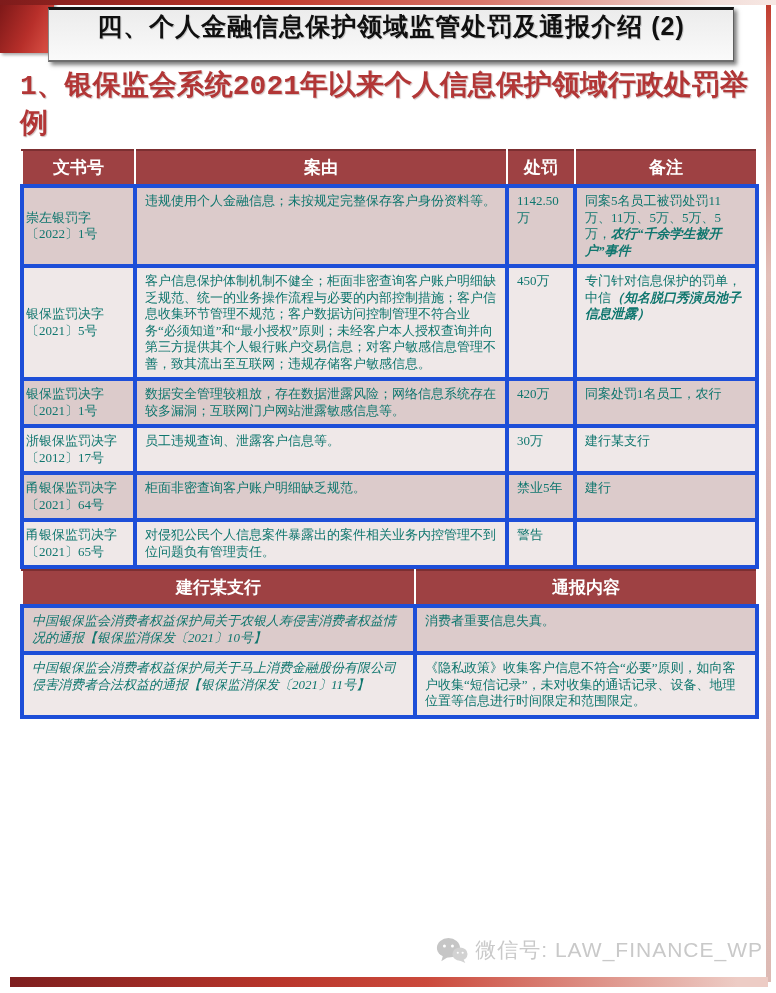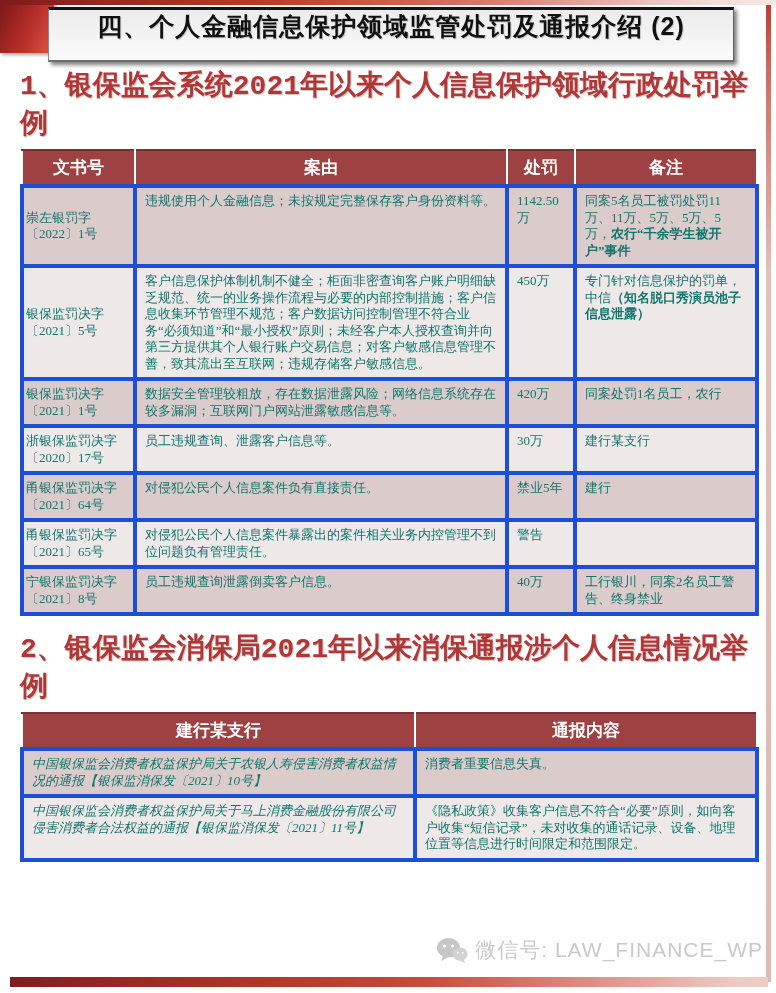--- a/index.html
+++ b/index.html
@@ -36,21 +36,21 @@
   table { border-collapse:collapse; width:735px; table-layout:fixed; }
   th { background:var(--table-header-bg,#9e4143); color:#ffffff; font-weight:bold;
     font-size:17px; padding:5px 3px; text-align:center; border:2px solid #ffffff;
     border-top:2px solid #7c2f31;margin-top:42px; }
   td { font-size:13px; line-height:1.27; color:#0f766e; padding:5px 8px;
     border:4px solid #1d4ed8; vertical-align:top; word-break:break-word; }
   tbody tr:nth-child(odd) td  { background:var(--row-band-dark,#dccbcb); }
   tbody tr:nth-child(even) td { background:var(--row-band-light,#efe8e8); }
   td.doc { text-align:left; vertical-align:middle; white-space:pre-line; padding:5px 2px; }
   td.doc2 { text-align:left; vertical-align:top;font-style:italic; }
-  td .r-bold { font-weight:bold; }
+  td .r-bold { font-weight:bold;font-style:italic; }
   .watermark { position:absolute; right:13px; top:936px; z-index:5;
     display:flex; align-items:center; gap:7px;
     font-family:"Liberation Sans","DejaVu Sans",sans-serif; font-size:21px;
     color:var(--watermark-gray,#c9c9c9); letter-spacing:1px;
     text-shadow:0 1px 2px rgba(255,255,255,.95), 0 0 6px rgba(255,255,255,.85);justify-content:center; }
   .bottom-bar { position:absolute; left:10px; right:8px; bottom:6px; height:10px; z-index:4;
     background:linear-gradient(to right,#7e1f1f,#b8352a 35%,#cb4a3c 55%,#edccc5 96%); }
 </style>
 </head>
 <body>
@@ -99,50 +99,42 @@
           </tr>
           <tr>
             <td class="doc">银保监罚决字
 〔2021〕1号</td>
             <td class="cause">数据安全管理较粗放，存在数据泄露风险；网络信息系统存在较多漏洞；互联网门户网站泄露敏感信息等。</td>
             <td class="penalty">420万</td>
             <td class="remark"><span class="r-plain">同案处罚1名员工，农行</span><span class="r-bold"></span></td>
           </tr>
           <tr>
             <td class="doc">浙银保监罚决字
-〔2020〕17号</td>
+〔2012〕17号</td>
             <td class="cause">员工违规查询、泄露客户信息等。</td>
             <td class="penalty">30万</td>
             <td class="remark"><span class="r-plain">建行某支行</span><span class="r-bold"></span></td>
           </tr>
           <tr>
             <td class="doc">甬银保监罚决字
 〔2021〕64号</td>
-            <td class="cause">对侵犯公民个人信息案件负有直接责任。</td>
+            <td class="cause">柜面非密查询客户账户明细缺乏规范。</td>
             <td class="penalty">禁业5年</td>
             <td class="remark"><span class="r-plain">建行</span><span class="r-bold"></span></td>
           </tr>
           <tr>
             <td class="doc">甬银保监罚决字
 〔2021〕65号</td>
             <td class="cause">对侵犯公民个人信息案件暴露出的案件相关业务内控管理不到位问题负有管理责任。</td>
             <td class="penalty">警告</td>
             <td class="remark"><span class="r-plain"></span><span class="r-bold"></span></td>
           </tr>
-          <tr>
-            <td class="doc">宁银保监罚决字
-〔2021〕8号</td>
-            <td class="cause">员工违规查询泄露倒卖客户信息。</td>
-            <td class="penalty">40万</td>
-            <td class="remark"><span class="r-plain">工行银川，同案2名员工警告、终身禁业</span><span class="r-bold"></span></td>
-          </tr>
         </tbody>
     </table>
 
-    <h2 class="sec sec2">2、银保监会消保局2021年以来消保通报涉个人信息情况举例</h2>
 
     <table>
       <colgroup>
         <col style="width:393px">
           <col style="width:342px">
       </colgroup>
       <thead>
         <tr id="notice-head-row">
             <th>建行某支行</th>
             <th>通报内容</th>

